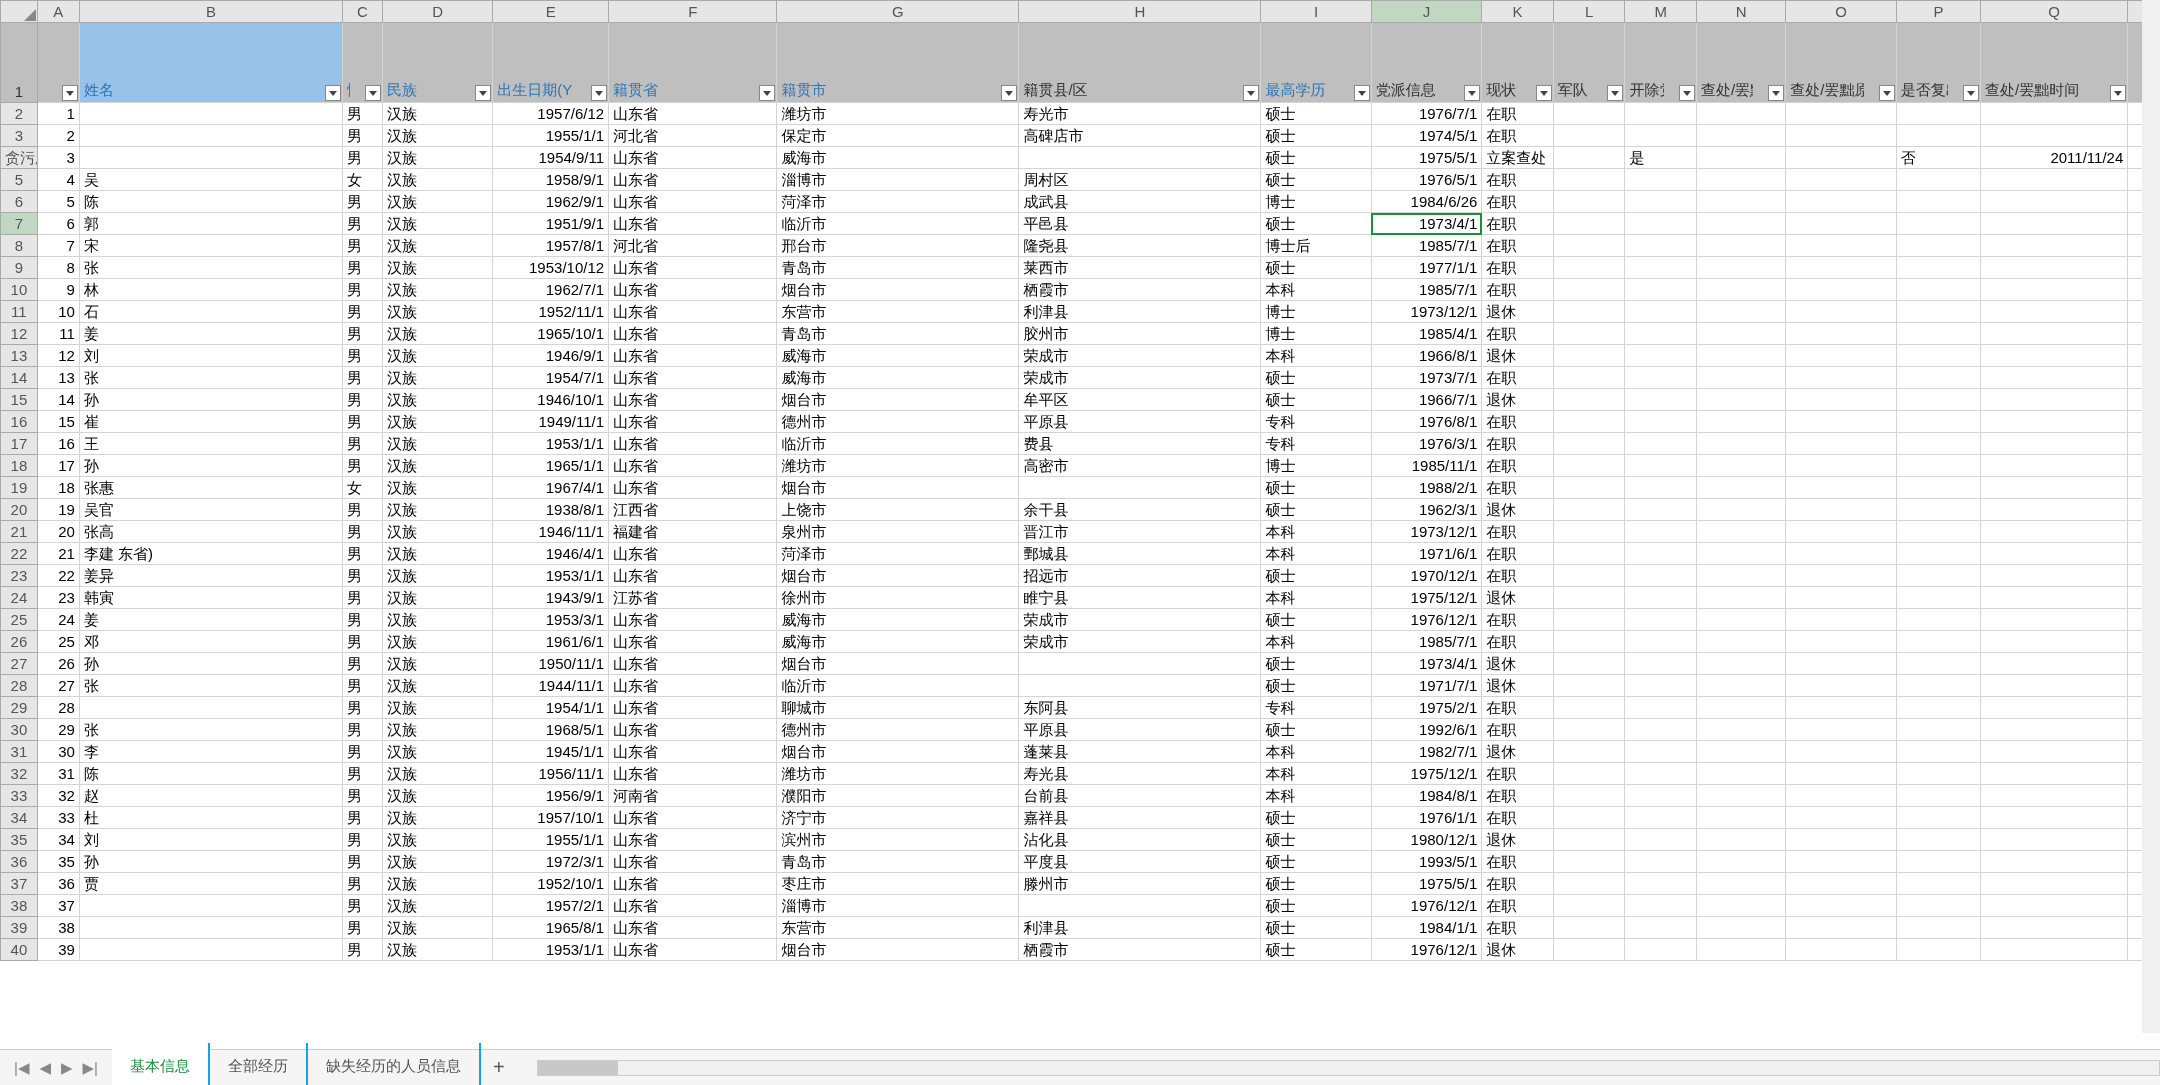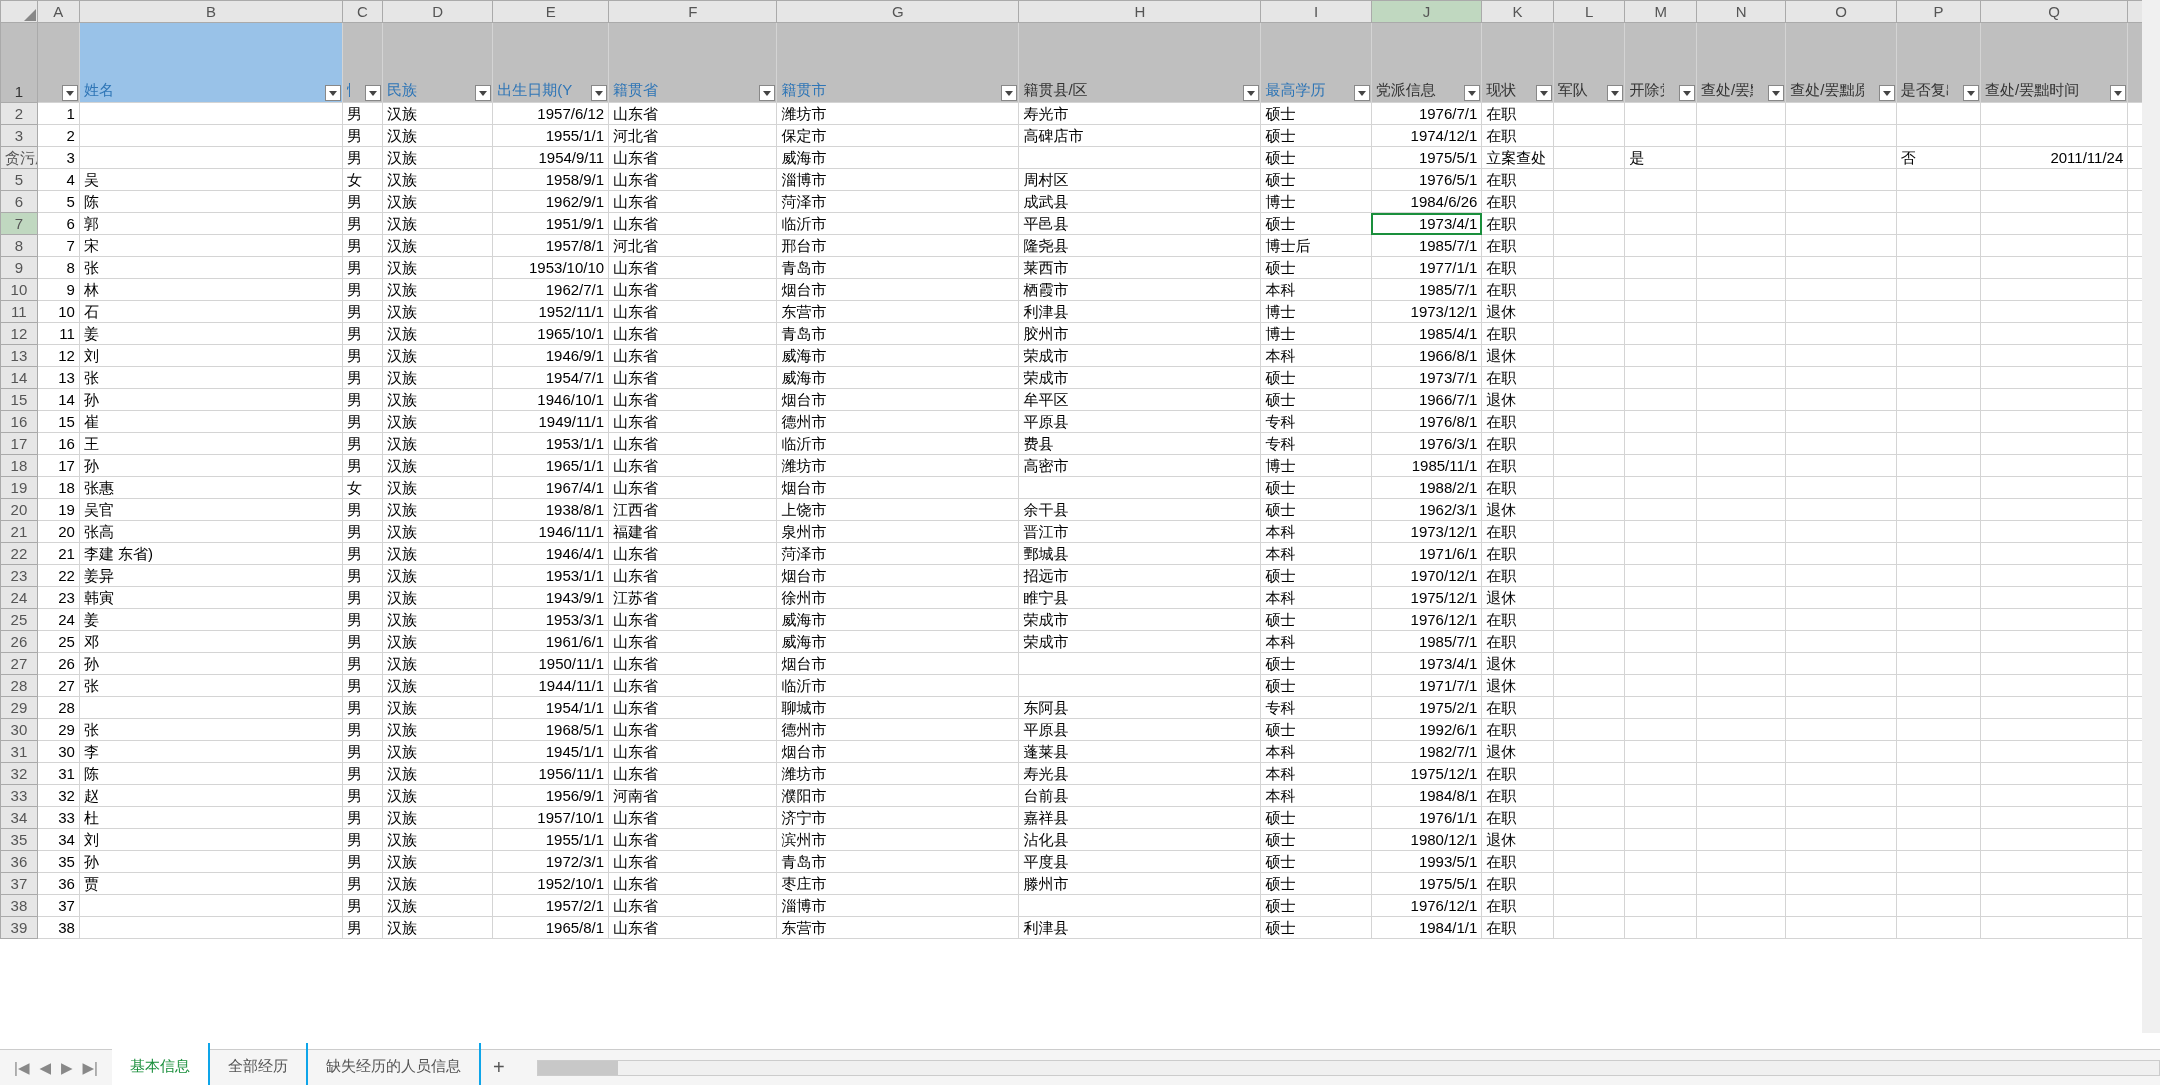--- a/index.html
+++ b/index.html
@@ -178,21 +178,21 @@
             <td class="rowhdr">3</td>
             <td class="num">2</td>
             <td class=""></td>
             <td class="">男</td>
             <td class="">汉族</td>
             <td class="num">1955/1/1</td>
             <td class="">河北省</td>
             <td class="">保定市</td>
             <td class="">高碑店市</td>
             <td class="">硕士</td>
-            <td class="num">1974/12/1</td>
+            <td class="num">1974/5/1</td>
             <td class="">在职</td>
             <td class=""></td>
             <td class=""></td>
             <td class=""></td>
             <td class=""></td>
             <td class=""></td>
             <td class="num"></td>
             <td></td>
           </tr>
           <tr>
@@ -299,21 +299,21 @@
             <td class=""></td>
             <td class="num"></td>
             <td></td>
           </tr>
           <tr>
             <td class="rowhdr">9</td>
             <td class="num">8</td>
             <td class="">张</td>
             <td class="">男</td>
             <td class="">汉族</td>
-            <td class="num">1953/10/10</td>
+            <td class="num">1953/10/12</td>
             <td class="">山东省</td>
             <td class="">青岛市</td>
             <td class="">莱西市</td>
             <td class="">硕士</td>
             <td class="num">1977/1/1</td>
             <td class="">在职</td>
             <td class=""></td>
             <td class=""></td>
             <td class=""></td>
             <td class=""></td>
@@ -936,20 +936,41 @@
             <td class=""></td>
             <td class="">男</td>
             <td class="">汉族</td>
             <td class="num">1965/8/1</td>
             <td class="">山东省</td>
             <td class="">东营市</td>
             <td class="">利津县</td>
             <td class="">硕士</td>
             <td class="num">1984/1/1</td>
             <td class="">在职</td>
+            <td class=""></td>
+            <td class=""></td>
+            <td class=""></td>
+            <td class=""></td>
+            <td class=""></td>
+            <td class="num"></td>
+            <td></td>
+          </tr>
+          <tr>
+            <td class="rowhdr">40</td>
+            <td class="num">39</td>
+            <td class=""></td>
+            <td class="">男</td>
+            <td class="">汉族</td>
+            <td class="num">1953/1/1</td>
+            <td class="">山东省</td>
+            <td class="">烟台市</td>
+            <td class="">栖霞市</td>
+            <td class="">硕士</td>
+            <td class="num">1976/12/1</td>
+            <td class="">退休</td>
             <td class=""></td>
             <td class=""></td>
             <td class=""></td>
             <td class=""></td>
             <td class=""></td>
             <td class="num"></td>
             <td></td>
           </tr>
         </tbody>
       </table>

